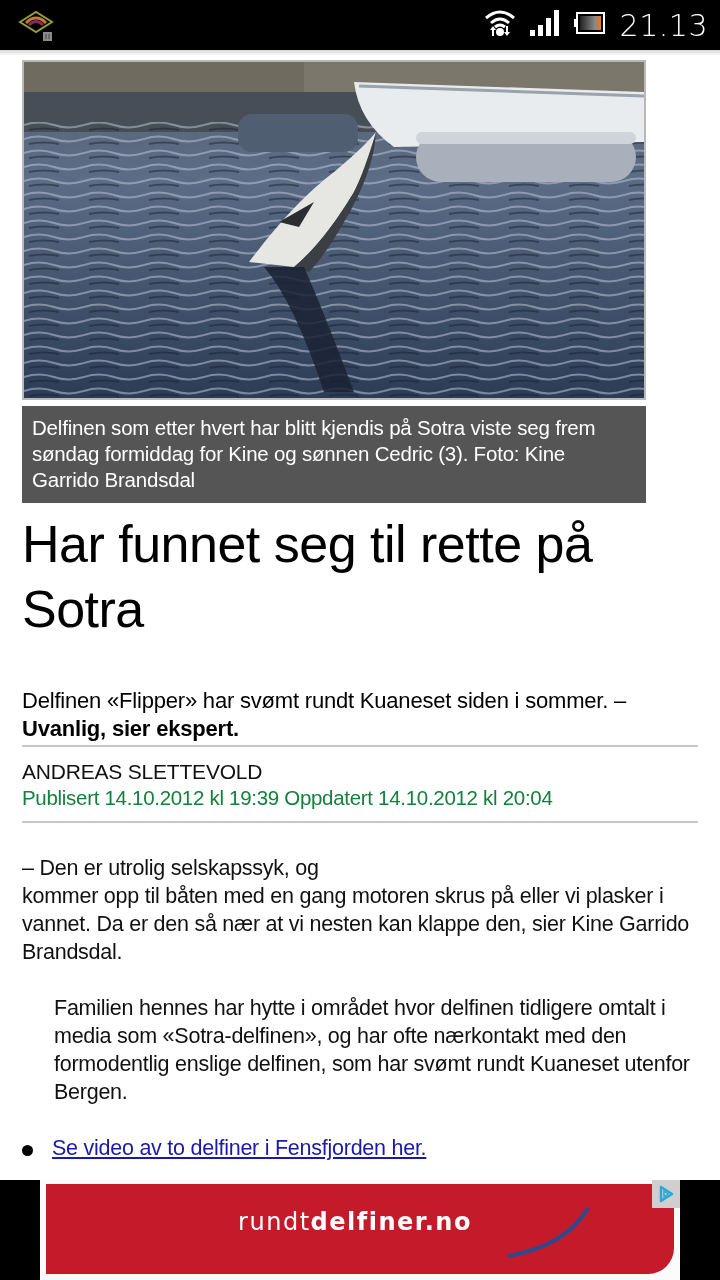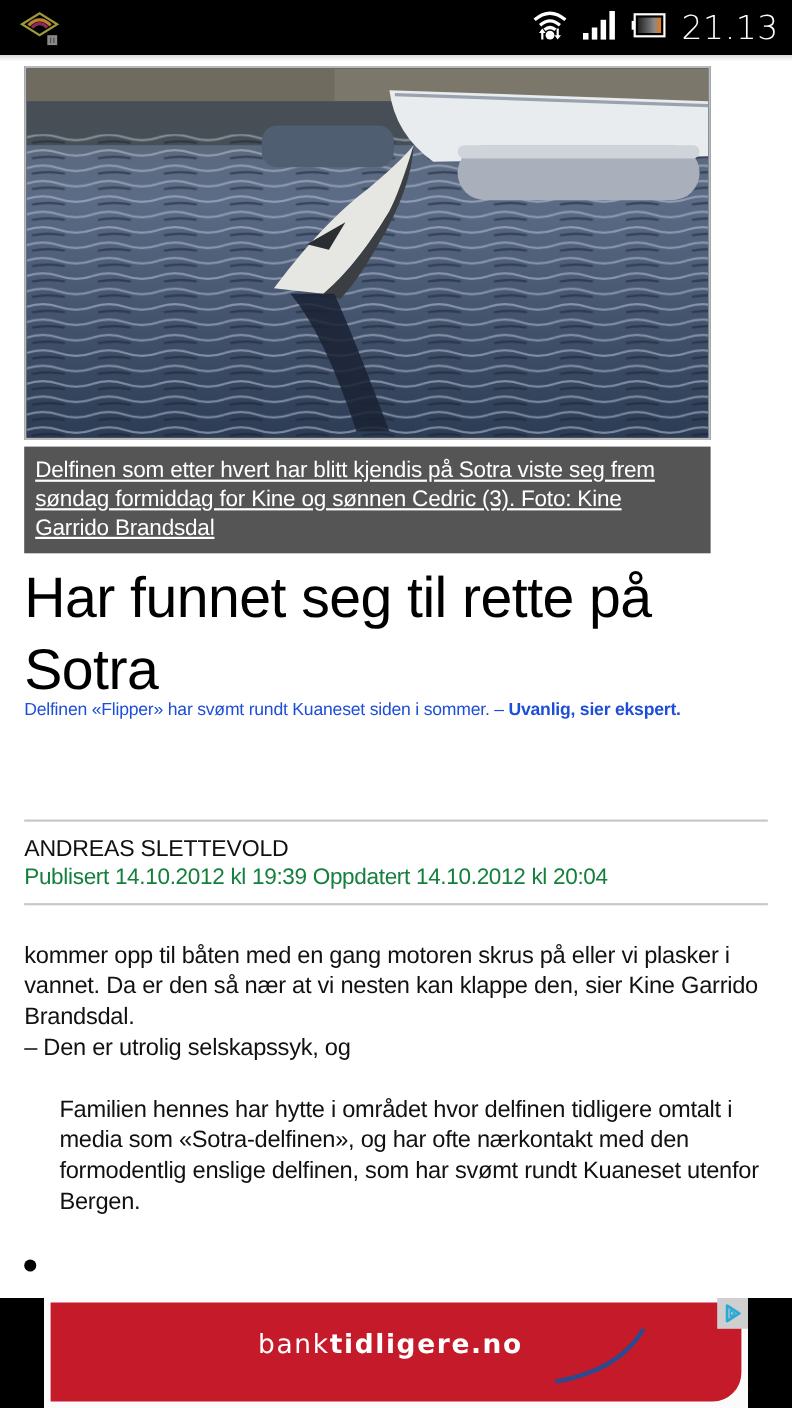--- a/index.html
+++ b/index.html
@@ -33,31 +33,30 @@
       border: 2px solid #b9b9b9;
       overflow: hidden;
       background: #34475f;
     }
     .caption {
       position: absolute; left: 22px; top: 406px; width: 624px; height: 97px;
       background: #555555; color: #fff;
       padding: 9px 10px 0 10px;
       font-size: 20.5px; line-height: 26px;
       letter-spacing: -0.2px;
-      text-decoration: underline;
     }
     .headline {
       position: absolute; left: 22px; top: 512px; width: 690px;
       font-family: "Liberation Sans", sans-serif;
       font-weight: normal; font-size: 52px; line-height: 65px;
       letter-spacing: -0.5px; color: #000;
     }
     .lead {
-      position: absolute; left: 22px; top: 632px; width: 690px;
-      font-size: 16px; line-height: 28px; color: #1d4ed8;
+      position: absolute; left: 22px; top: 687px; width: 690px;
+      font-size: 22px; line-height: 28px; color: #000000;
       letter-spacing: -0.2px;
     }
     .lead b { font-weight: bold; }
     .divider {
       position: absolute; left: 22px; width: 676px; height: 2px; background: #c8c8c8;
     }
     .byline {
       position: absolute; left: 22px; top: 759px;
       font-size: 21px; line-height: 26px; color: #111; letter-spacing: -0.2px;
     }
@@ -202,35 +201,36 @@
 </p>
 
 <div class="divider" style="top:745px;"></div>
 
 <div class="byline">ANDREAS SLETTEVOLD</div>
 <div class="dateline">Publisert 14.10.2012 kl 19:39 Oppdatert 14.10.2012 kl 20:04</div>
 
 <div class="divider" style="top:821px;"></div>
 
 <div class="body-p" style="top:854px;">
+  <div>– Den er utrolig selskapssyk, og</div>
   <div style="width:676px;">kommer opp til båten med en gang motoren skrus på eller vi plasker i vannet. Da er den så nær at vi nesten kan klappe den, sier Kine Garrido Brandsdal.</div>
-  <div>– Den er utrolig selskapssyk, og</div>
 </div>
 
 <div class="body-p" style="top:994px; width:672px;margin-left:32px;">Familien hennes har hytte i området hvor delfinen tidligere omtalt i media som «Sotra-delfinen», og har ofte nærkontakt med den formodentlig enslige delfinen, som har svømt rundt Kuaneset utenfor Bergen.</div>
 
 <div class="bullet-row">
   <span class="bullet-dot"></span>
+  <a class="bullet-link">Se video av to delfiner i Fensfjorden her.</a>
 </div>
 
 <div class="ad-area">
   <div class="ad-panel">
     <div class="ad-banner">
       <div class="ad-logo">
-        <span>bank</span><span class="strong">tidligere</span><span class="strong">.no</span>
+        <span>rundt</span><span class="strong">delfiner</span><span class="strong">.no</span>
         <svg class="ad-swoosh" width="110" height="50" viewBox="0 0 110 50">
           <path d="M2 48 Q60 38 82 0" fill="none" stroke="#2b4a8f" stroke-width="4"></path>
         </svg>
       </div>
     </div>
     <div class="adchoices">
       <svg width="18" height="18" viewBox="0 0 18 18">
         <path d="M4 2 L15 9 L4 16 Z" fill="none" stroke="#2aa9d6" stroke-width="2.5" stroke-linejoin="round"></path>
         <path d="M7 6 L11 9 L7 12 Z" fill="none" stroke="#2aa9d6" stroke-width="1.5"></path>
       </svg>

